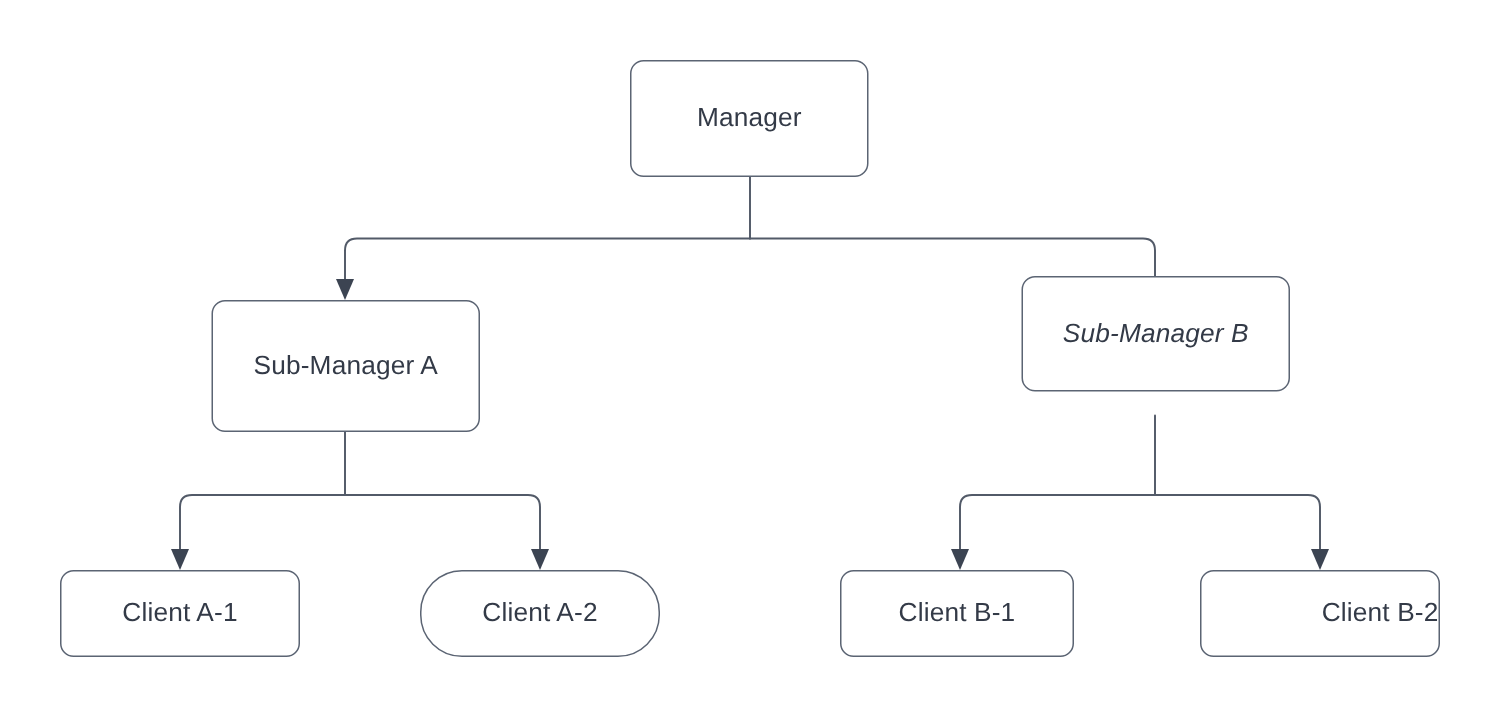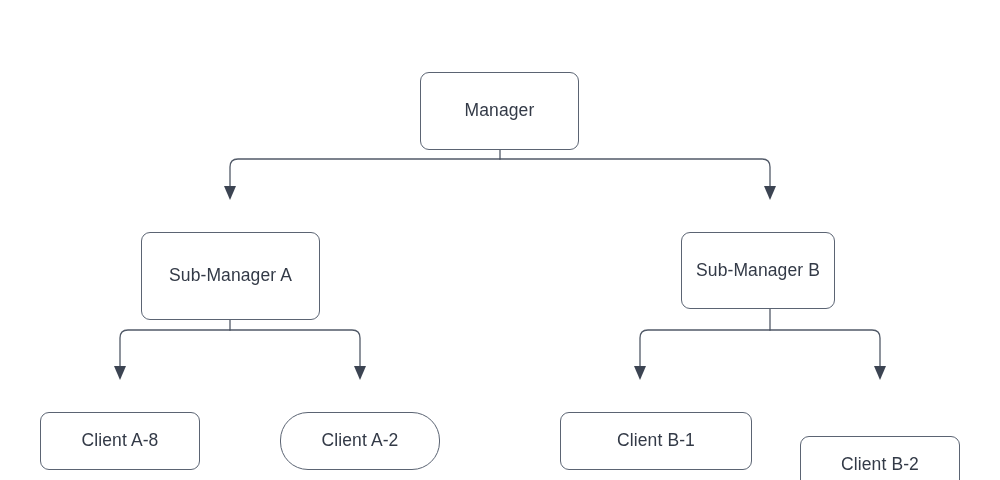--- a/index.html
+++ b/index.html
@@ -30,37 +30,36 @@
   .node-box {
     position: absolute;
     box-sizing: border-box;
     background: #ffffff;
     border: 1.3px solid #5b6473;
     border-radius: 9px;
     display: flex;
     align-items: center;
     justify-content: center;
     z-index: 2;
-    margin-top: 32px;
   }
   .node-label {
     color: #333a47;
     font-family: "Liberation Sans", sans-serif;
     font-size: 17.5px;
     line-height: 1;
     letter-spacing: 0.1px;
     white-space: nowrap;
   }
   .node-box.level-root   { left: 420px; top: 40px;  width: 159px; height: 78px; }
   .node-box.level-mid-a  { left: 141px; top: 200px; width: 179px; height: 88px; }
-  .node-box.level-mid-b  { left: 681px; top: 200px; width: 154px; height: 77px; }
+  .node-box.level-mid-b  { left: 681px; top: 184px; width: 179px; height: 77px; font-style: italic; }
   .node-box.level-leaf-a1 { left: 40px;  top: 380px; width: 160px; height: 58px; }
   .node-box.level-leaf-a2 { left: 280px; top: 380px; width: 160px; height: 58px; border-radius: 28px; }
-  .node-box.level-leaf-b1 { left: 560px; top: 380px; width: 192px; height: 58px; }
-  .node-box.level-leaf-b2 { left: 800px; top: 404px; width: 160px; height: 58px; }
+  .node-box.level-leaf-b1 { left: 560px; top: 380px; width: 156px; height: 58px; }
+  .node-box.level-leaf-b2 { left: 800px; top: 380px; width: 160px; height: 58px; justify-content: flex-end; }
   .edge-path {
     fill: none;
     stroke: #525a68;
     stroke-width: 1.3;
     stroke-linecap: round;
     stroke-linejoin: round;
   }
   .arrow-head {
     fill: #3c4452;
     stroke: none;
@@ -104,21 +103,21 @@
 
   <div class="node-box level-mid-a">
     <span class="node-label">Sub-Manager A</span>
   </div>
 
   <div class="node-box level-mid-b">
     <span class="node-label">Sub-Manager B</span>
   </div>
 
   <div class="node-box level-leaf-a1">
-    <span class="node-label">Client A-8</span>
+    <span class="node-label">Client A-1</span>
   </div>
 
   <div class="node-box level-leaf-a2">
     <span class="node-label">Client A-2</span>
   </div>
 
   <div class="node-box level-leaf-b1">
     <span class="node-label">Client B-1</span>
   </div>
 

